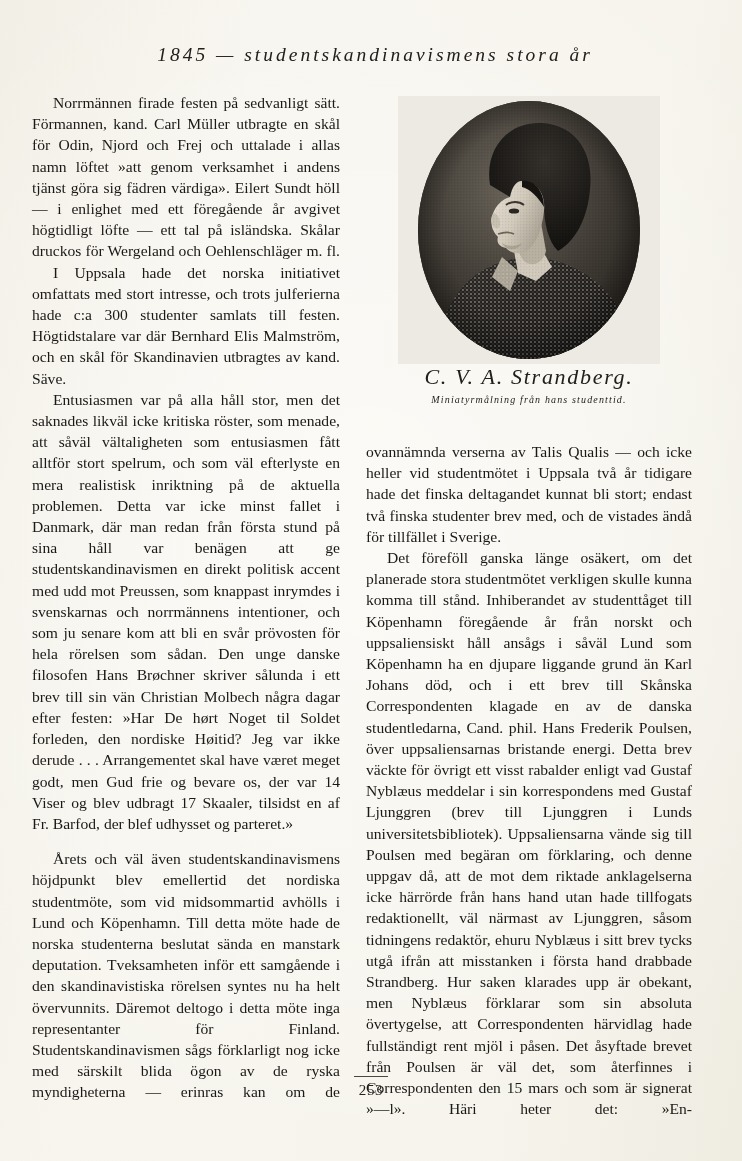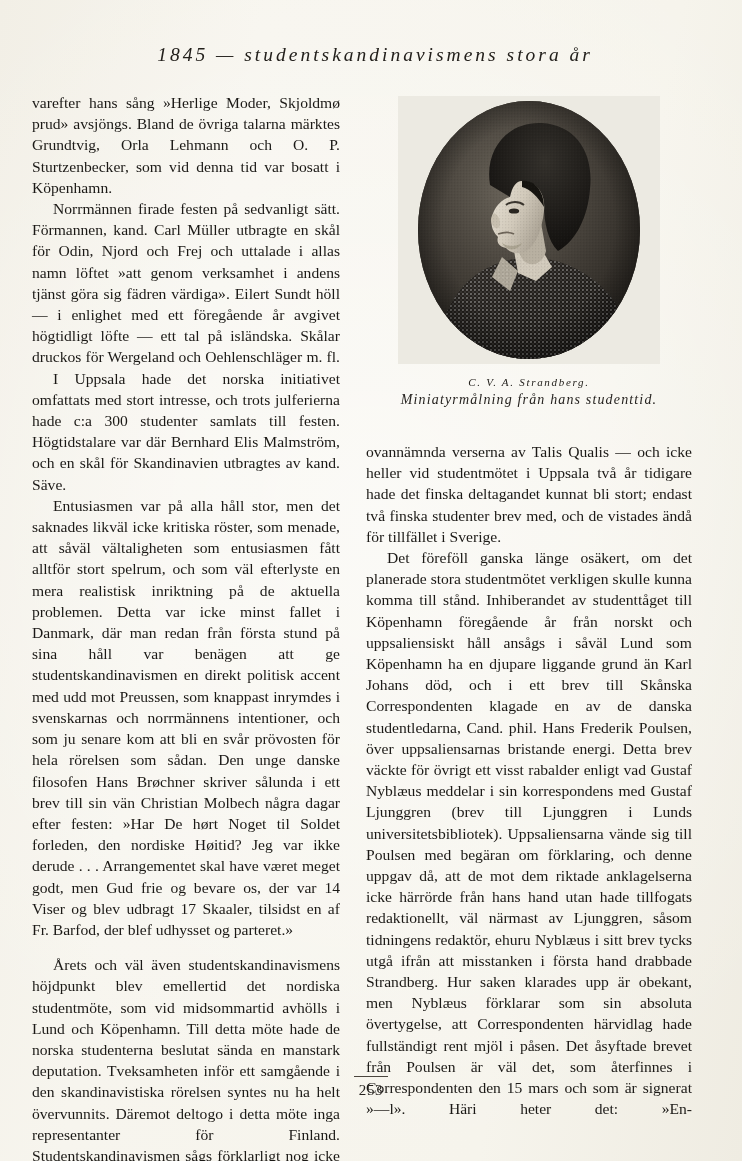--- a/index.html
+++ b/index.html
@@ -94,30 +94,29 @@
     transform: translate(-50%, -50%);
     width: 222px;
     height: 258px;
     border-radius: 50% / 50%;
     overflow: hidden;
     background: #3a362f;
   }
   .portrait-oval svg { display: block; width: 100%; height: 100%; }
 
   .caption-name {
-    margin-top: 12px;
     font-style: italic;
-    font-size: 11px;
+    font-size: 22px;
     letter-spacing: 1.7px;
     color: #23201c;
   }
   .caption-sub {
     margin-top: 4px;
     font-style: italic;
-    font-size: 14px;
+    font-size: 10px;
     letter-spacing: 1.15px;
     color: #262320;
   }
 
   
   .folio {
     position: absolute;
     left: 0;
     right: 0;
     top: 1076px;
@@ -217,21 +216,20 @@
           <rect width="222" height="258" fill="url(#vig)"></rect>
         </svg>
       </div>
     </div>
 
     <div class="caption-name">C. V. A. Strandberg.</div>
     <div class="caption-sub">Miniatyrmålning från hans studenttid.</div>
   </div>
 
   <div class="col col-left">
-    <p class="noindent">varefter hans sång »Herlige Moder, Skjoldmø prud» avsjöngs. Bland de övriga talarna märktes Grundtvig, Orla Lehmann och O. P. Sturtzenbecker, som vid denna tid var bosatt i Köpenhamn.</p>
     <p>Norrmännen firade festen på sedvanligt sätt. Förmannen, kand. Carl Müller utbragte en skål för Odin, Njord och Frej och uttalade i allas namn löftet »att genom verksamhet i andens tjänst göra sig fädren värdiga». Eilert Sundt höll — i enlighet med ett föregående år avgivet högtidligt löfte — ett tal på isländska. Skålar druckos för Wergeland och Oehlenschläger m. fl.</p>
     <p>I Uppsala hade det norska initiativet omfattats med stort intresse, och trots julferierna hade c:a 300 studenter samlats till festen. Högtidstalare var där Bernhard Elis Malmström, och en skål för Skandinavien utbragtes av kand. Säve.</p>
     <p class="ragged">Entusiasmen var på alla håll stor, men det saknades likväl icke kritiska röster, som menade, att såväl vältaligheten som entusiasmen fått alltför stort spelrum, och som väl efterlyste en mera realistisk inriktning på de aktuella problemen. Detta var icke minst fallet i Danmark, där man redan från första stund på sina håll var benägen att ge studentskandinavismen en direkt politisk accent med udd mot Preussen, som knappast inrymdes i svenskarnas och norrmännens intentioner, och som ju senare kom att bli en svår prövosten för hela rörelsen som sådan. Den unge danske filosofen Hans Brøchner skriver sålunda i ett brev till sin vän Christian Molbech några dagar efter festen: »Har De hørt Noget til Soldet forleden, den nordiske Høitid? Jeg var ikke derude . . . Arrangementet skal have været meget godt, men Gud frie og bevare os, der var 14 Viser og blev udbragt 17 Skaaler, tilsidst en af Fr. Barfod, der blef udhysset og parteret.»</p>
     <p class="gap">Årets och väl även studentskandinavismens höjdpunkt blev emellertid det nordiska studentmöte, som vid midsommartid avhölls i Lund och Köpenhamn. Till detta möte hade de norska studenterna beslutat sända en manstark deputation. Tveksamheten inför ett samgående i den skandinavistiska rörelsen syntes nu ha helt övervunnits. Däremot deltogo i detta möte inga representanter för Finland. Studentskandinavismen sågs förklarligt nog icke med särskilt blida ögon av de ryska myndigheterna — erinras kan om de</p>
   </div>
 
   <div class="col col-right">
     <p class="noindent ragged">ovannämnda verserna av Talis Qualis — och icke heller vid studentmötet i Uppsala två år tidigare hade det finska deltagandet kunnat bli stort; endast två finska studenter brev med, och de vistades ändå för tillfället i Sverige.</p>
     <p>Det föreföll ganska länge osäkert, om det planerade stora studentmötet verkligen skulle kunna komma till stånd. Inhiberandet av studenttåget till Köpenhamn föregående år från norskt och uppsaliensiskt håll ansågs i såväl Lund som Köpenhamn ha en djupare liggande grund än Karl Johans död, och i ett brev till Skånska Correspondenten klagade en av de danska studentledarna, Cand. phil. Hans Frederik Poulsen, över uppsaliensarnas bristande energi. Detta brev väckte för övrigt ett visst rabalder enligt vad Gustaf Nyblæus meddelar i sin korrespondens med Gustaf Ljunggren (brev till Ljunggren i Lunds universitetsbibliotek). Uppsaliensarna vände sig till Poulsen med begäran om förklaring, och denne uppgav då, att de mot dem riktade anklagelserna icke härrörde från hans hand utan hade tillfogats redaktionellt, väl närmast av Ljunggren, såsom tidningens redaktör, ehuru Nyblæus i sitt brev tycks utgå ifrån att misstanken i första hand drabbade Strandberg. Hur saken klarades upp är obekant, men Nyblæus förklarar som sin absoluta övertygelse, att Correspondenten härvidlag hade fullständigt rent mjöl i påsen. Det åsyftade brevet från Poulsen är väl det, som återfinnes i Correspondenten den 15 mars och som är signerat »—l». Häri heter det: »En-</p>
   </div>

